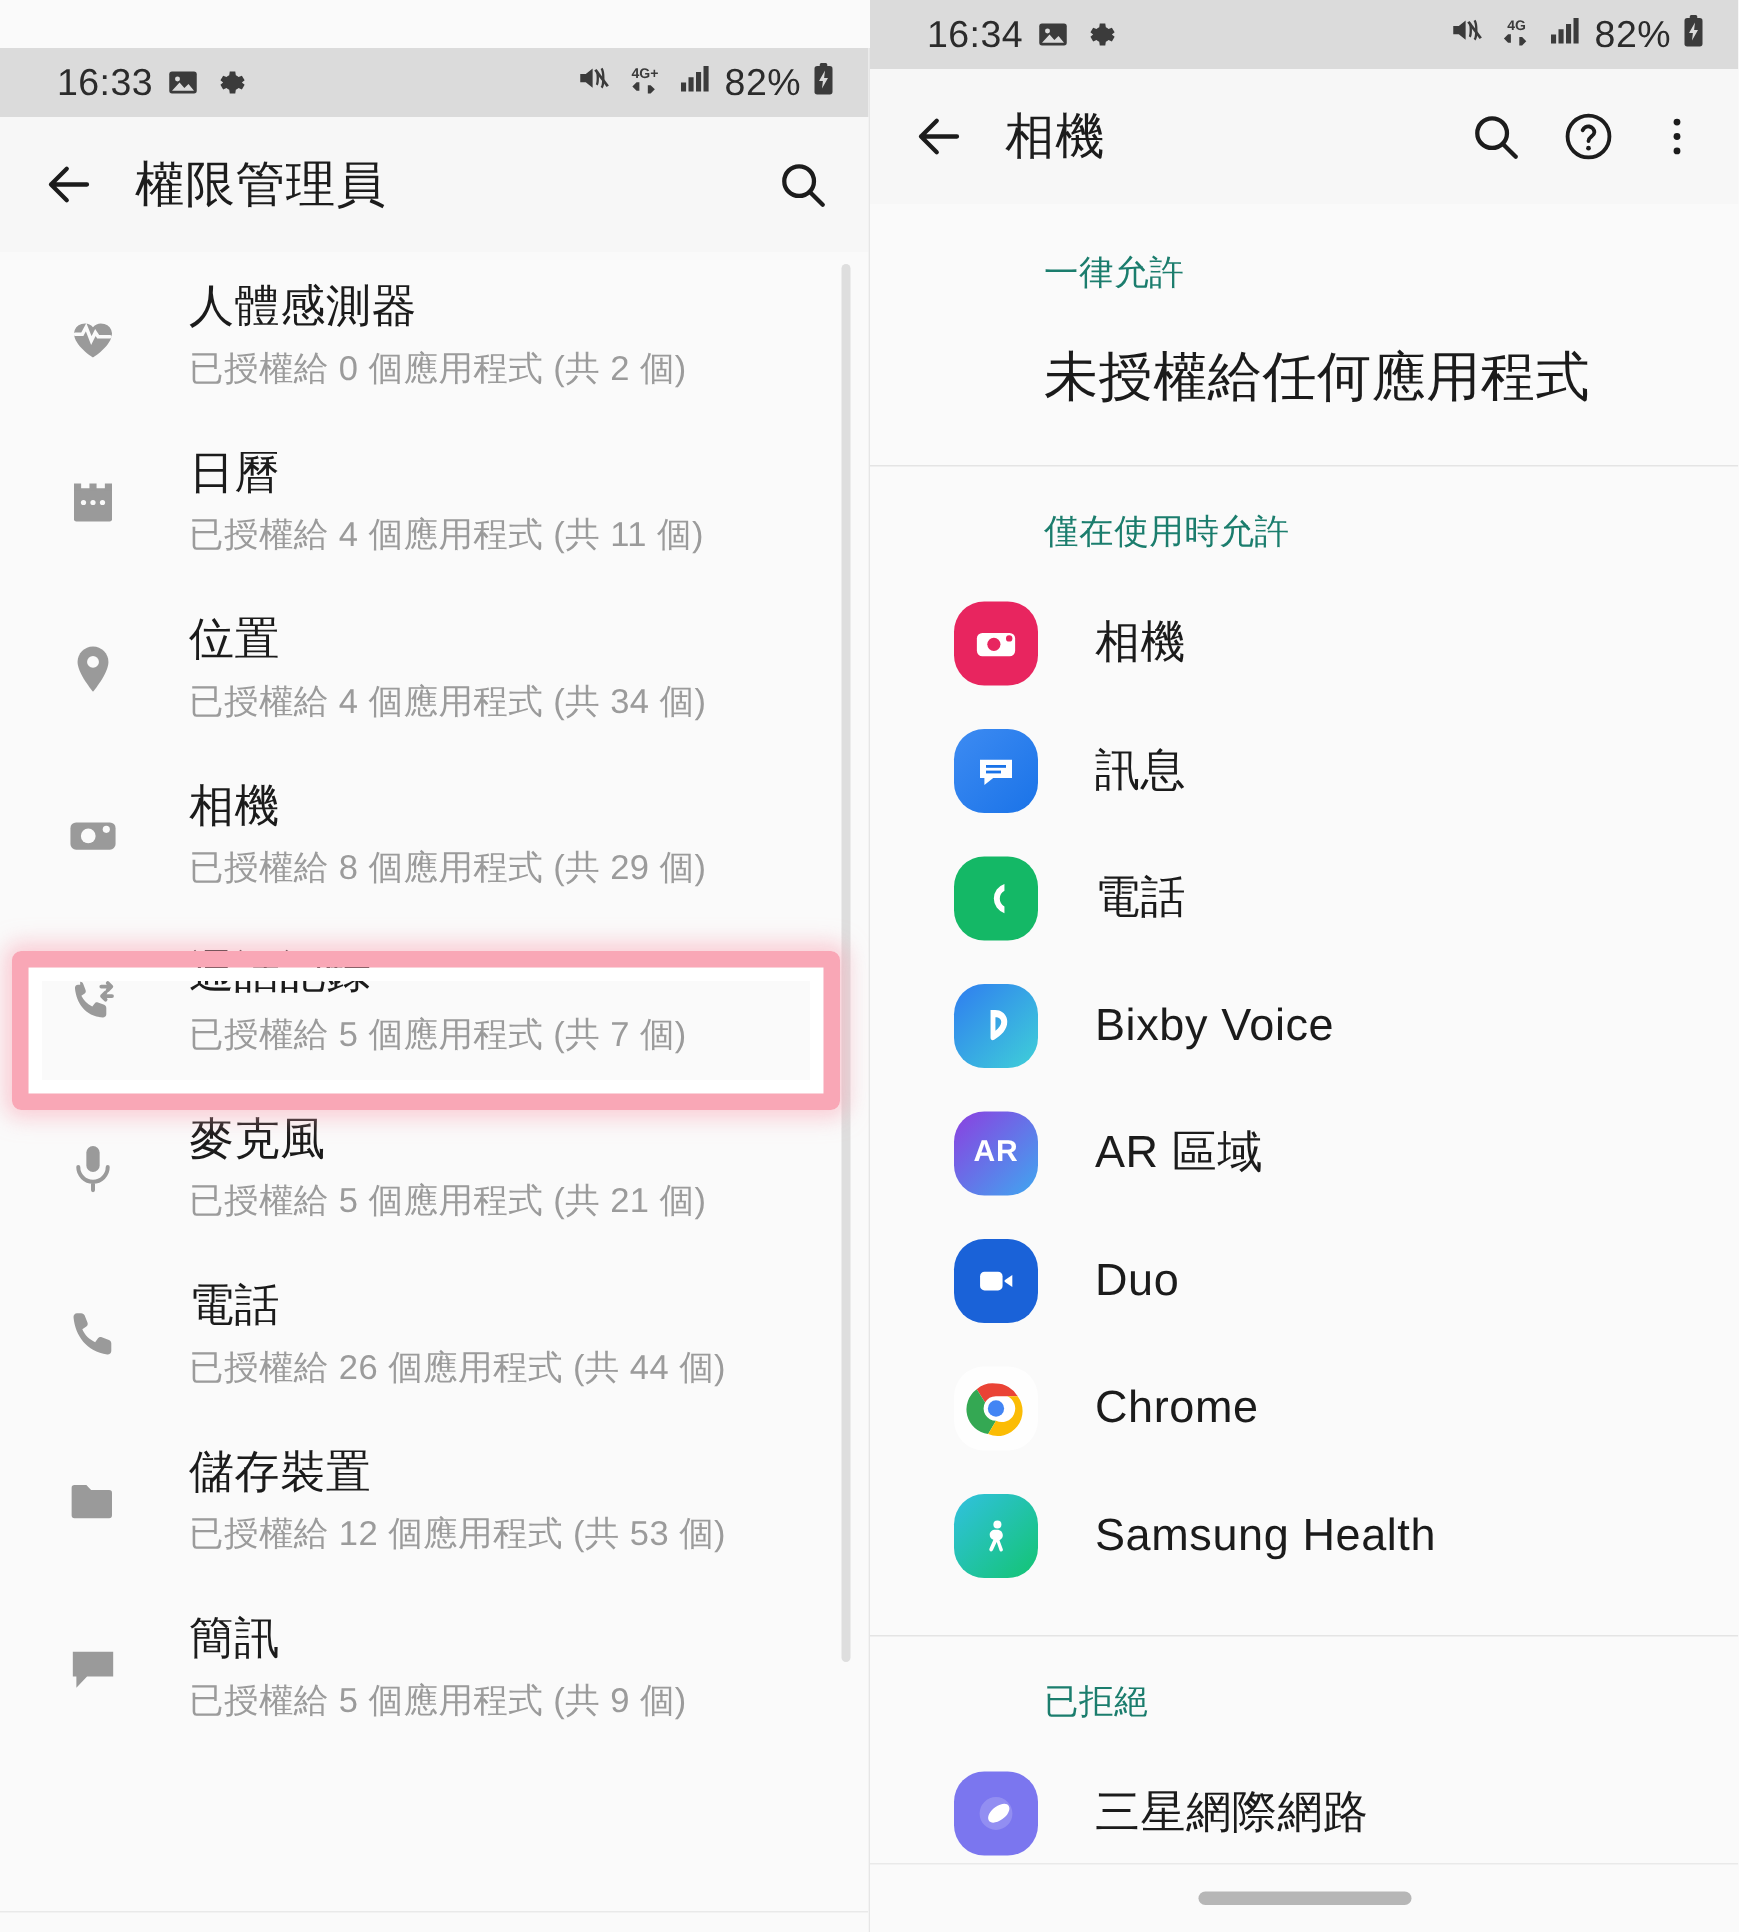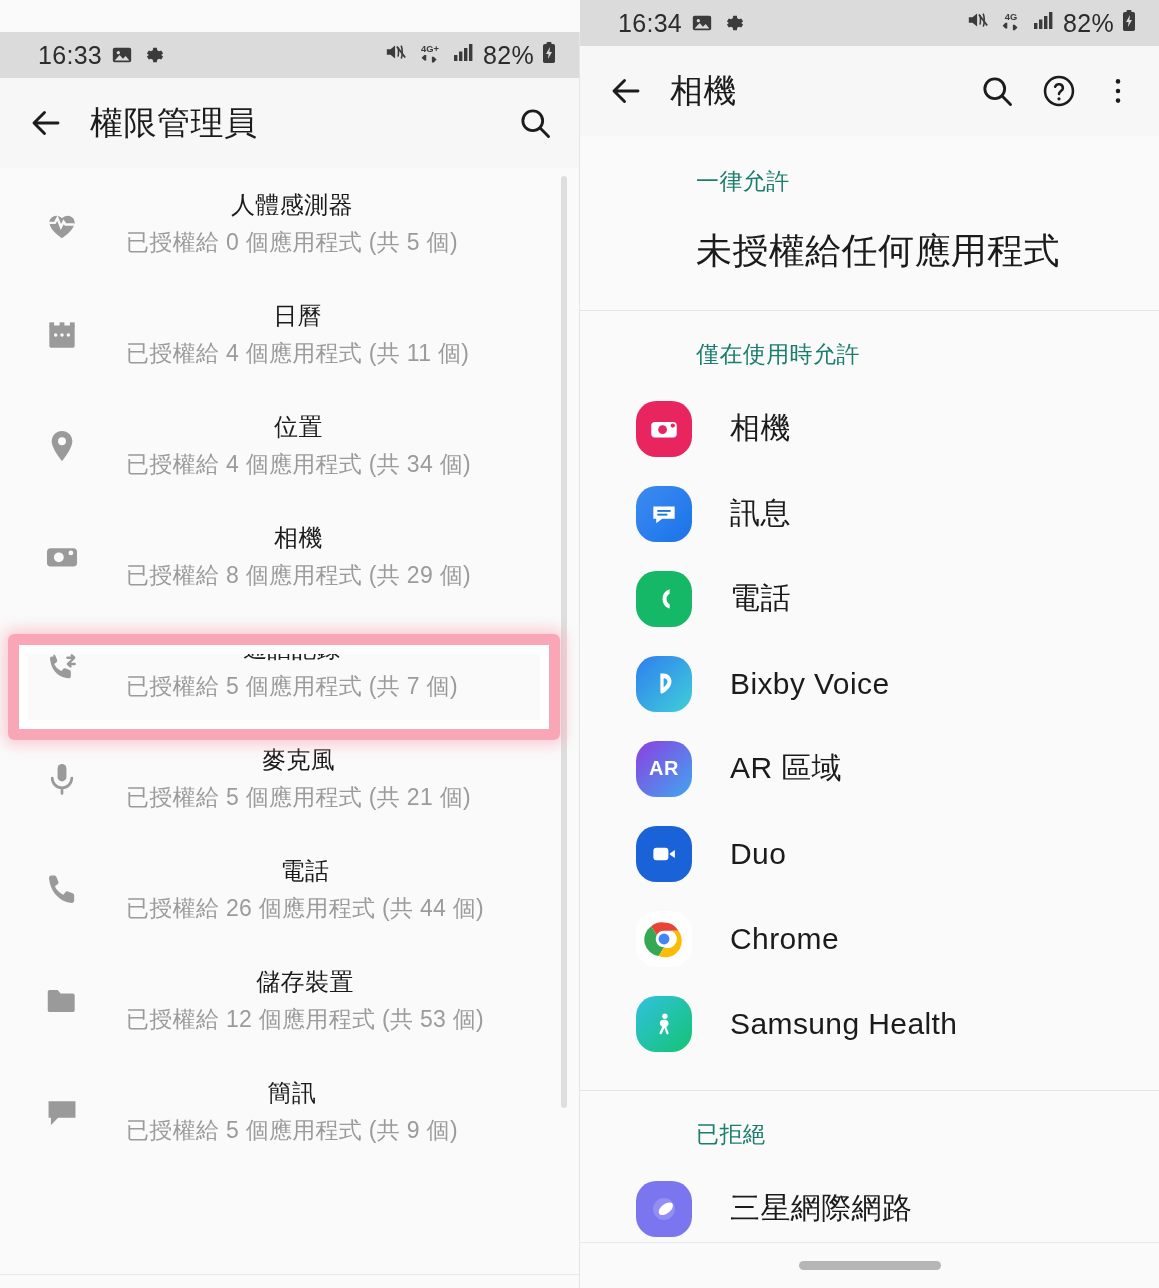--- a/index.html
+++ b/index.html
@@ -40,21 +40,21 @@
   .perm-list { position: relative; background: #fafafa; height: calc(1288px - 46px - 90px); }
   .perm-row {
     display: flex; align-items: center; height: 111px;
     padding-left: 34px; position: relative;
   }
   .perm-ico {
     width: 56px; min-width: 56px; display: flex; align-items: center;
     justify-content: center; color: #9a9a9a;
   }
   .perm-txt { margin-left: 36px; }
-  .perm-title { font-size: 24px; color: #1b1b1b; line-height: 1.25; letter-spacing: .4px; text-align: center; }
+  .perm-title { font-size: 30px; color: #1b1b1b; line-height: 1.25; letter-spacing: .4px; }
   .perm-sub { font-size: 23px; color: #9b9b9b; margin-top: 7px; letter-spacing: .3px; }
 
   
   .highlight-box {
     position: absolute; left: 8px; top: 466px; width: 552px; height: 106px;
     border: 11px solid #f9a7b6; border-radius: 6px;
     box-shadow: 0 0 0 9px #ffffff inset, 0 0 14px 5px rgba(249,167,182,.55);
     pointer-events: none; z-index: 5;
   }
   .scroll-thumb {
@@ -167,21 +167,21 @@
 
       <div class="perm-row">
         <span class="perm-ico">
           <svg width="38" height="38" viewBox="0 0 24 24">
               <path fill="#9a9a9a" d="M12 21s-8-4.9-8-10.2A4.6 4.6 0 0112 8.3a4.6 4.6 0 018 2.5C20 16.1 12 21 12 21z"></path>
               <path stroke="#fafafa" stroke-width="1.5" fill="none" stroke-linecap="round" d="M4.5 11.3h3l1.6-3 2.2 5.6 1.7-3.4 1.2 1.8h5"></path>
             </svg>
         </span>
         <span class="perm-txt">
           <span class="perm-title" style="display:block">人體感測器</span>
-          <span class="perm-sub" style="display:block">已授權給 0 個應用程式 (共 5 個)</span>
+          <span class="perm-sub" style="display:block">已授權給 0 個應用程式 (共 2 個)</span>
         </span>
       </div>
 
       <div class="perm-row">
         <span class="perm-ico">
           <svg width="38" height="38" viewBox="0 0 24 24">
               <path fill="#9a9a9a" d="M4 6h16v13a1 1 0 01-1 1H5a1 1 0 01-1-1V6z"></path>
               <rect x="4" y="4" width="3" height="3" fill="#9a9a9a"></rect>
               <rect x="10.5" y="4" width="3" height="3" fill="#9a9a9a"></rect>
               <rect x="17" y="4" width="3" height="3" fill="#9a9a9a"></rect>

